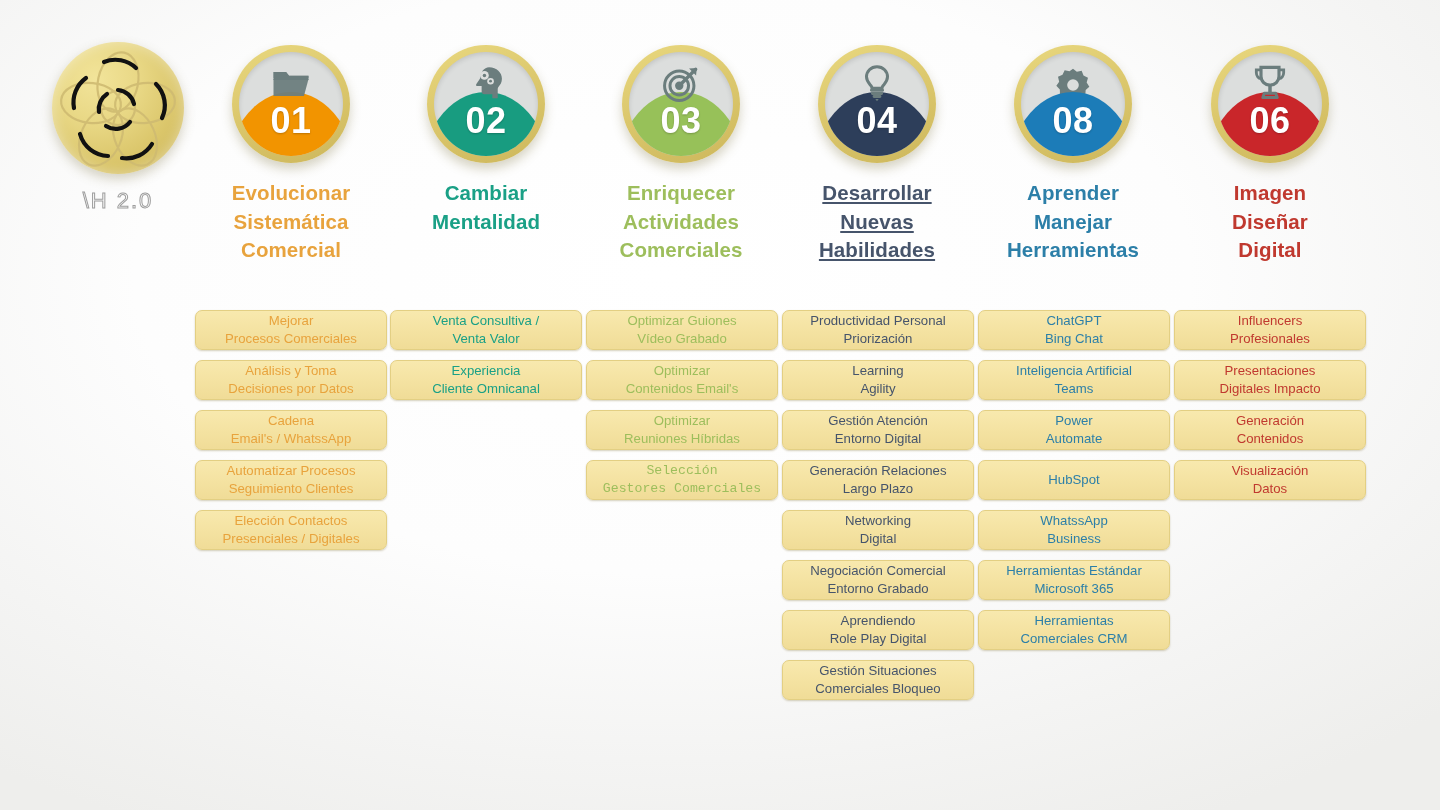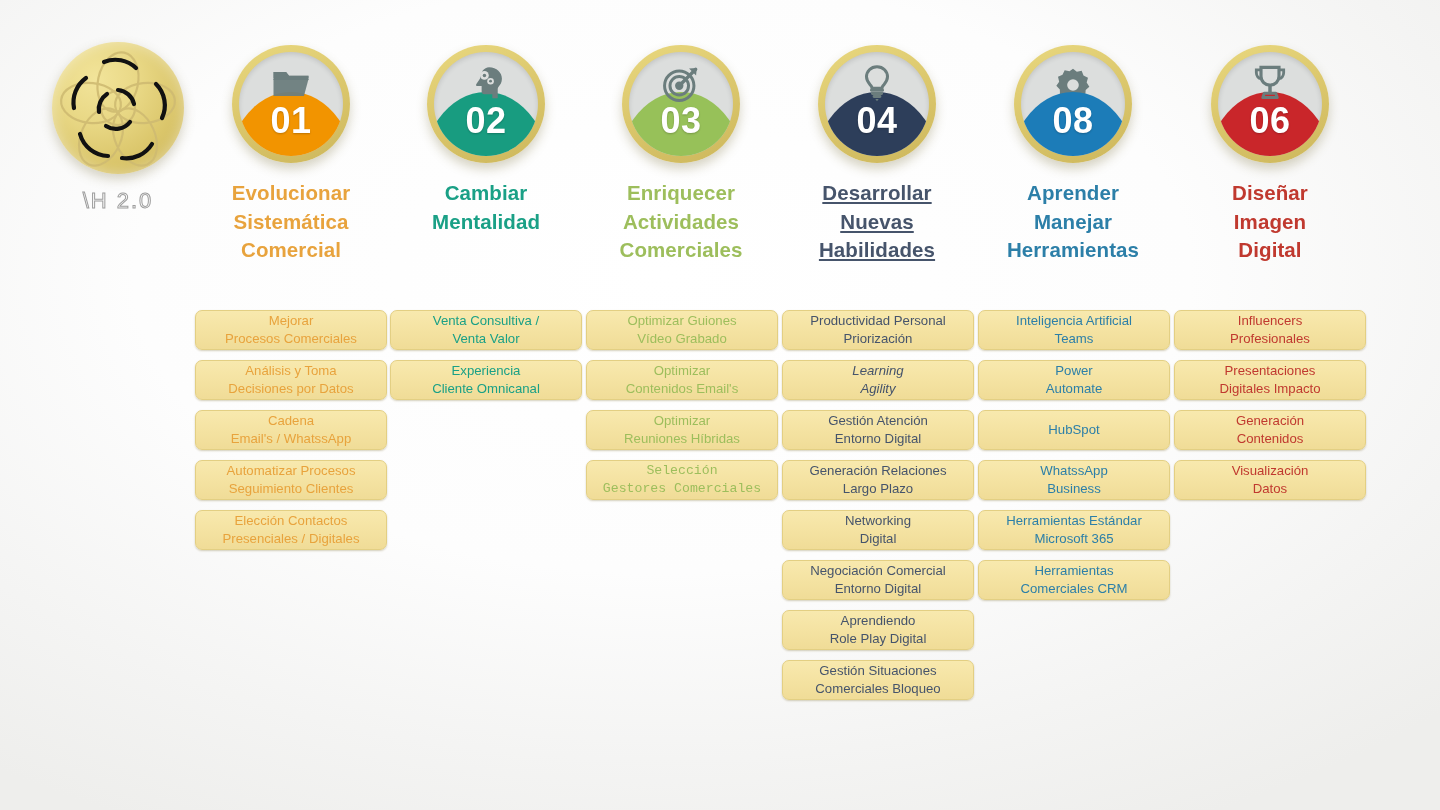--- a/index.html
+++ b/index.html
@@ -292,22 +292,22 @@
             <path d="M6.6 4.1H3.8v1.6c0 2.1 1.3 3.5 2.8 3.7" stroke-width="1.7"></path>
             <path d="M17.4 4.1h2.8v1.6c0 2.1-1.3 3.5-2.8 3.7" stroke-width="1.7"></path>
             <path d="M12 13.3v4.2" stroke-width="2.1"></path>
             <path d="M8.6 18.1h6.8l.9 2.6H7.7z" stroke-width="1.8" stroke-linejoin="round"></path>
           </svg>
         </div>
         <div class="badge-num">06</div>
       </div>
     </div>
     <div class="step-title" style="color: rgb(192, 57, 47);">
+        <div>Imagen</div>
         <div>Diseñar</div>
-        <div>Imagen</div>
         <div>Digital</div>
       </div>
   </div>
 
   <div class="col" style="left:195px;">
       <div class="card">
         <span style="color: rgb(232, 163, 61);">Mejorar
 Procesos Comerciales</span>
       </div>
       <div class="card">
@@ -354,50 +354,54 @@
         <span style="color: rgb(157, 190, 92); font-family: Liberation Mono, monospace;">Selección
 Gestores Comerciales</span>
       </div>
     </div>
   <div class="col" style="left:782px;">
       <div class="card">
         <span style="color: rgb(70, 84, 107);">Productividad Personal
 Priorización</span>
       </div>
       <div class="card">
-        <span style="color: rgb(70, 84, 107); font-style: italic;">Learning
+        <span style="color: rgb(70, 84, 107);">Learning
 Agility</span>
       </div>
       <div class="card">
         <span style="color: rgb(70, 84, 107);">Gestión Atención
 Entorno Digital</span>
       </div>
       <div class="card">
         <span style="color: rgb(70, 84, 107);">Generación Relaciones
 Largo Plazo</span>
       </div>
       <div class="card">
         <span style="color: rgb(70, 84, 107);">Networking
 Digital</span>
       </div>
       <div class="card">
         <span style="color: rgb(70, 84, 107);">Negociación Comercial
-Entorno Digital</span>
+Entorno Grabado</span>
       </div>
       <div class="card">
         <span style="color: rgb(70, 84, 107);">Aprendiendo
 Role Play Digital</span>
       </div>
       <div class="card">
         <span style="color: rgb(70, 84, 107);">Gestión Situaciones
 Comerciales Bloqueo</span>
       </div>
     </div>
   <div class="col" style="left:978px;">
       <div class="card">
+        <span style="color: rgb(44, 127, 168);">ChatGPT
+Bing Chat</span>
+      </div>
+      <div class="card">
         <span style="color: rgb(44, 127, 168);">Inteligencia Artificial
 Teams</span>
       </div>
       <div class="card">
         <span style="color: rgb(44, 127, 168);">Power
 Automate</span>
       </div>
       <div class="card">
         <span style="color: rgb(44, 127, 168);">HubSpot</span>
       </div>

